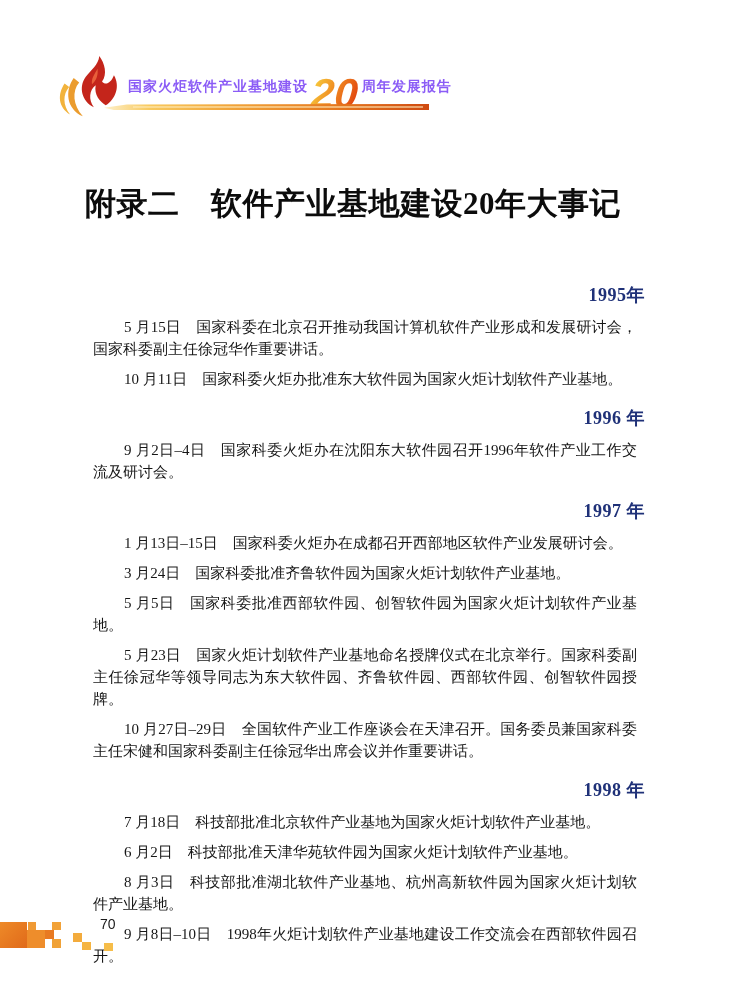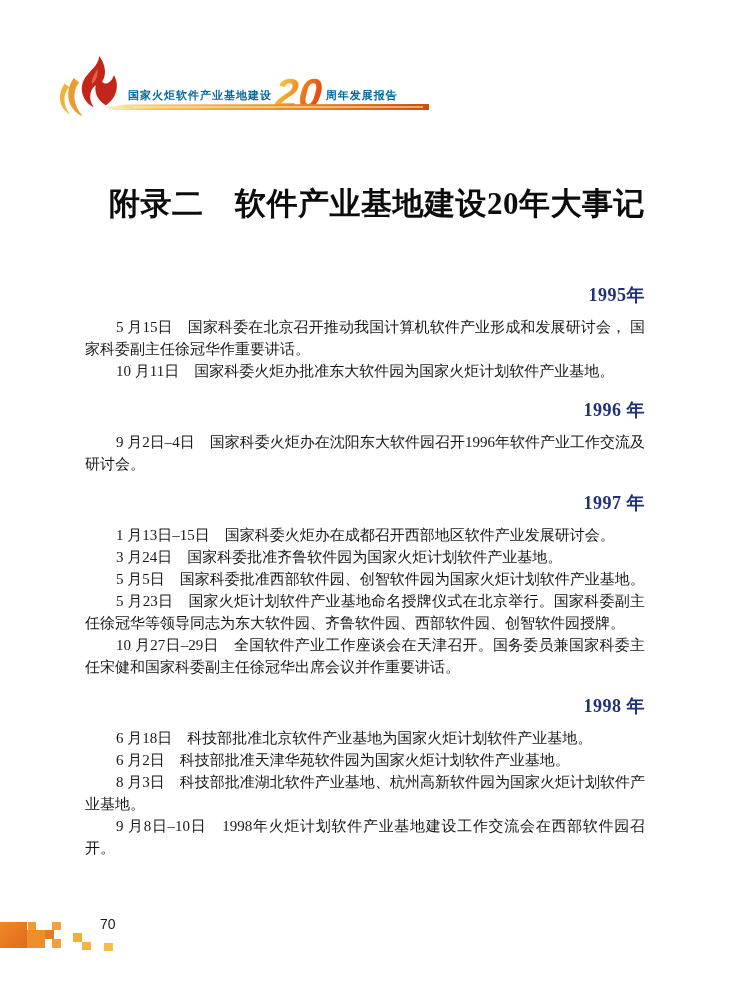--- a/index.html
+++ b/index.html
@@ -11,22 +11,22 @@
     font-family: "Liberation Serif", serif;
   }
 
   
   .page-header { position: absolute; left: 0; top: 0; width: 730px; height: 130px; }
   .logo { position: absolute; left: 55px; top: 56px; width: 74px; height: 64px; }
   .brand { position: absolute; left: 128px; top: 60px; height: 46px;
            display: flex; align-items: flex-end; white-space: nowrap; }
   .brand-text {
     font-family: "Liberation Sans", sans-serif;
-    font-weight: bold; font-size: 11px; letter-spacing: 1px;
-    color: #0369a1; padding-bottom: 3px;
+    font-weight: bold; font-size: 14px; letter-spacing: 1px;
+    color: #8b5cf6; padding-bottom: 10px;
   }
   .brand-number {
     display: inline-block;
     font-family: "Liberation Sans", sans-serif;
     font-weight: bold; font-style: italic;
     font-size: 42px; line-height: 0.82;
     margin: 0 4px 0 3px; transform: translateY(5px) skewX(-4deg);
     background: linear-gradient(110deg, #f7cf3e 5%, #f08c22 45%, #e2430e 92%);
     -webkit-background-clip: text; background-clip: text; color: transparent;
   }
@@ -39,30 +39,30 @@
     content: ""; position: absolute; left: 9%; right: 2%; top: 2px; height: 2px;
     background: rgba(255, 236, 190, 0.55);
   }
 
   
   .content { position: absolute; left: 85px; top: 185px; width: 560px; }
   .page-title {
     margin: 0 0 61px 0;
     font-family: "Liberation Serif", serif;
     font-size: 31px; line-height: 38px; font-weight: bold;
-    color: #0c0c0c; text-align: right; letter-spacing: 0.5px;
+    color: #0c0c0c; text-align: left; letter-spacing: 0.5px;
   }
   .year-heading {
     margin: 17px 0 10px 0;
     font-family: "Liberation Serif", serif;
     font-size: 18px; line-height: 22px; font-weight: bold;
     color: #1f3178; text-align: right; letter-spacing: 0.5px;
   }
   .entry {
-    margin: 0;
+    margin: 8px;
     font-size: 15px; line-height: 22px;
     color: #161616;
     text-indent: 31px;
     text-align: justify;
     text-align-last: left;
   }
 
   
   .px { position: absolute; }
   .px-1 { left: 0;   top: 922px; width: 27px; height: 26px; background: linear-gradient(135deg, #ee8a28, #e06a1a); }
@@ -113,21 +113,21 @@
       <section>
         <h2 class="year-heading">1997 年</h2>
         <p class="entry">1 月13日–15日　国家科委火炬办在成都召开西部地区软件产业发展研讨会。</p>
         <p class="entry">3 月24日　国家科委批准齐鲁软件园为国家火炬计划软件产业基地。</p>
         <p class="entry">5 月5日　国家科委批准西部软件园、创智软件园为国家火炬计划软件产业基地。</p>
         <p class="entry">5 月23日　国家火炬计划软件产业基地命名授牌仪式在北京举行。国家科委副主任徐冠华等领导同志为东大软件园、齐鲁软件园、西部软件园、创智软件园授牌。</p>
         <p class="entry">10 月27日–29日　全国软件产业工作座谈会在天津召开。国务委员兼国家科委主任宋健和国家科委副主任徐冠华出席会议并作重要讲话。</p>
       </section>
       <section>
         <h2 class="year-heading">1998 年</h2>
-        <p class="entry">6 月18日　科技部批准北京软件产业基地为国家火炬计划软件产业基地。</p>
+        <p class="entry">7 月18日　科技部批准北京软件产业基地为国家火炬计划软件产业基地。</p>
         <p class="entry">6 月2日　科技部批准天津华苑软件园为国家火炬计划软件产业基地。</p>
         <p class="entry">8 月3日　科技部批准湖北软件产业基地、杭州高新软件园为国家火炬计划软件产业基地。</p>
         <p class="entry">9 月8日–10日　1998年火炬计划软件产业基地建设工作交流会在西部软件园召开。</p>
       </section>
     </div>
 </main>
 
 <footer>
   <div class="px px-1"></div>
   <div class="px px-2"></div>

